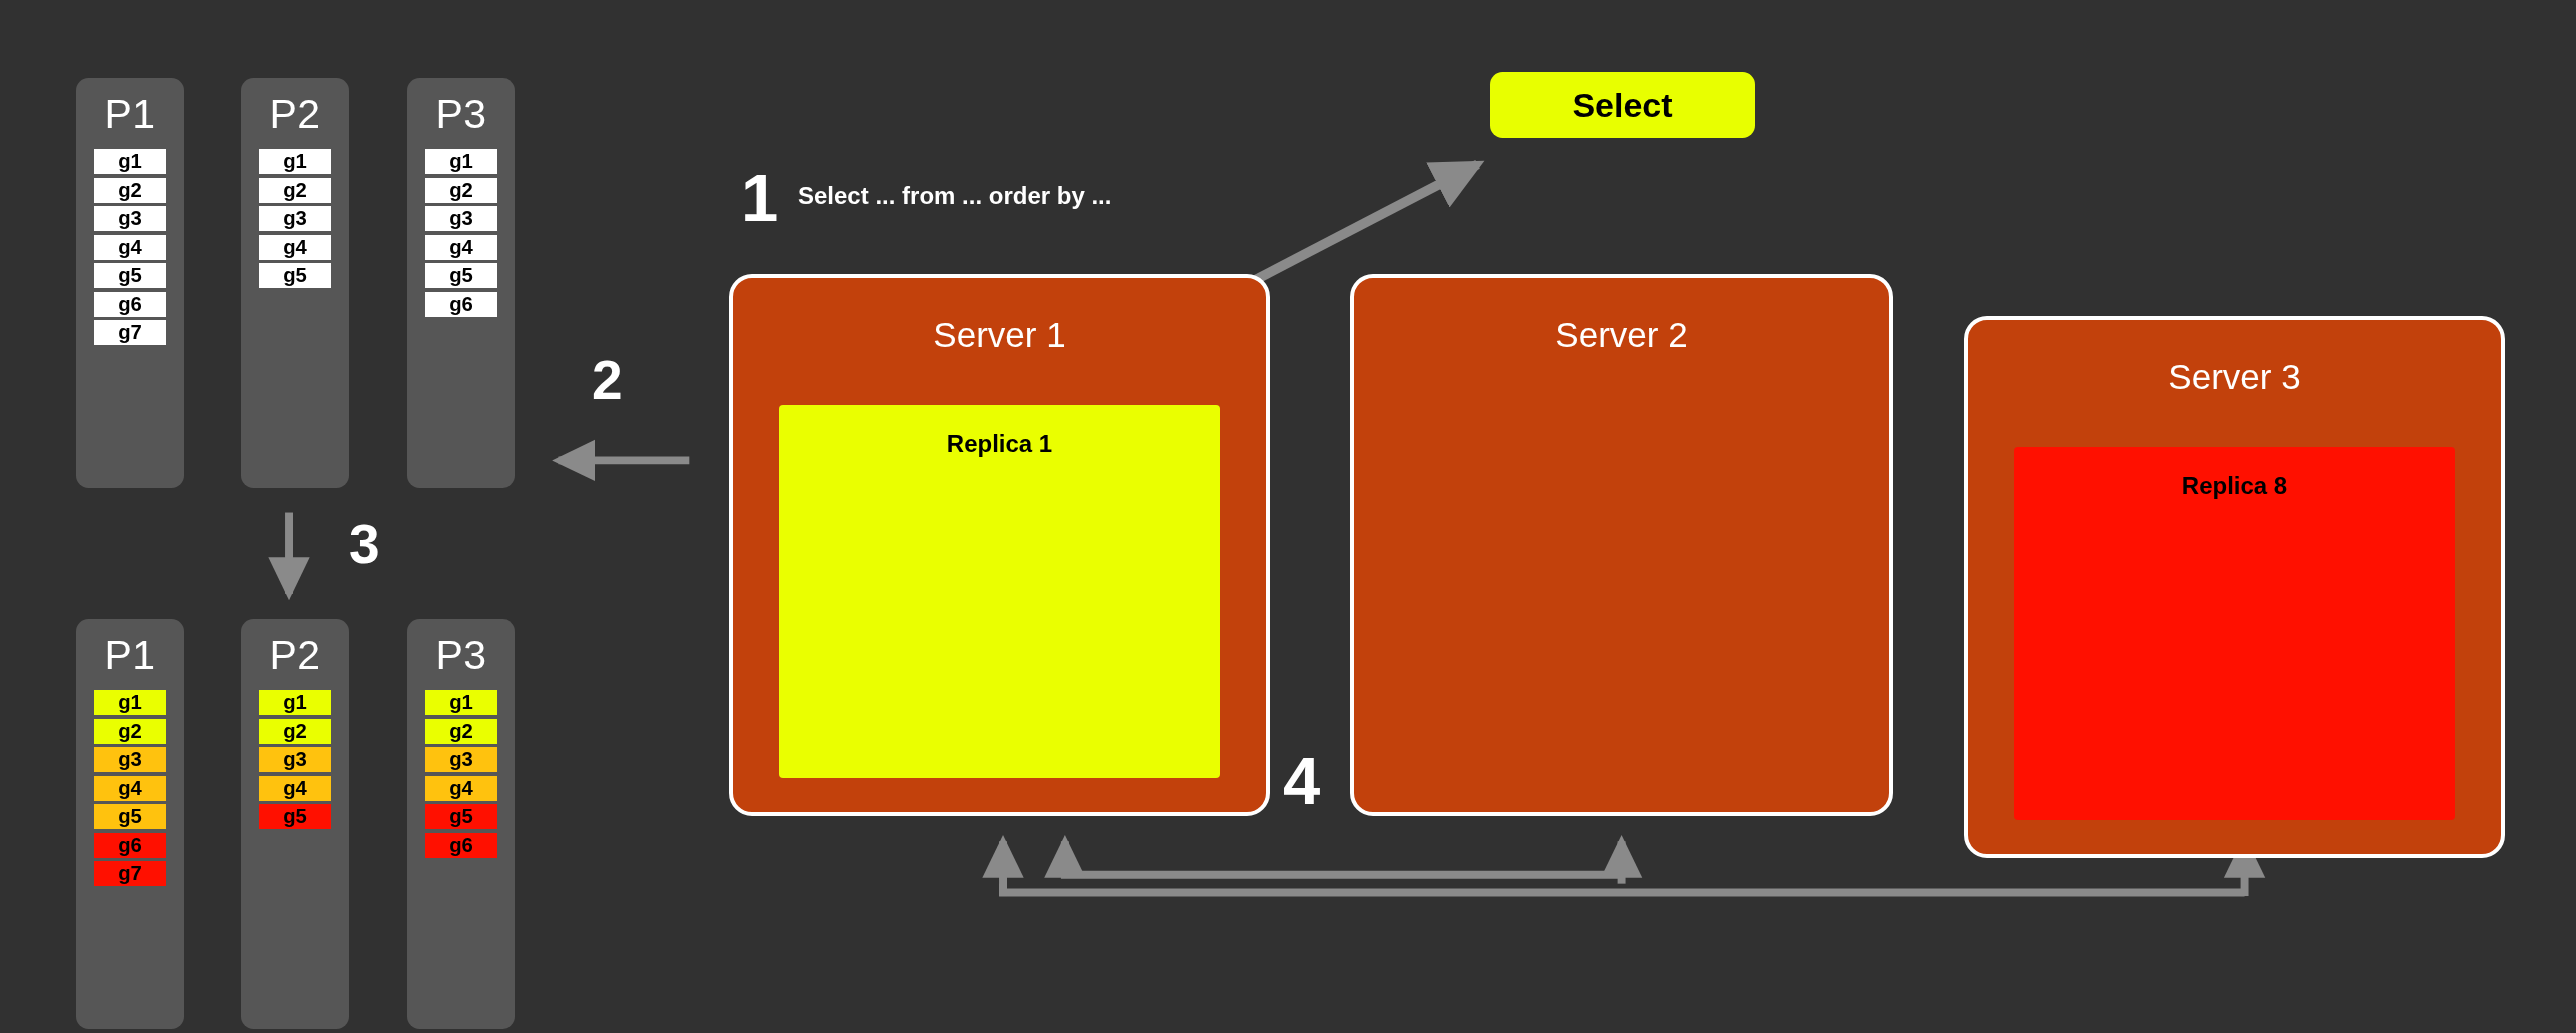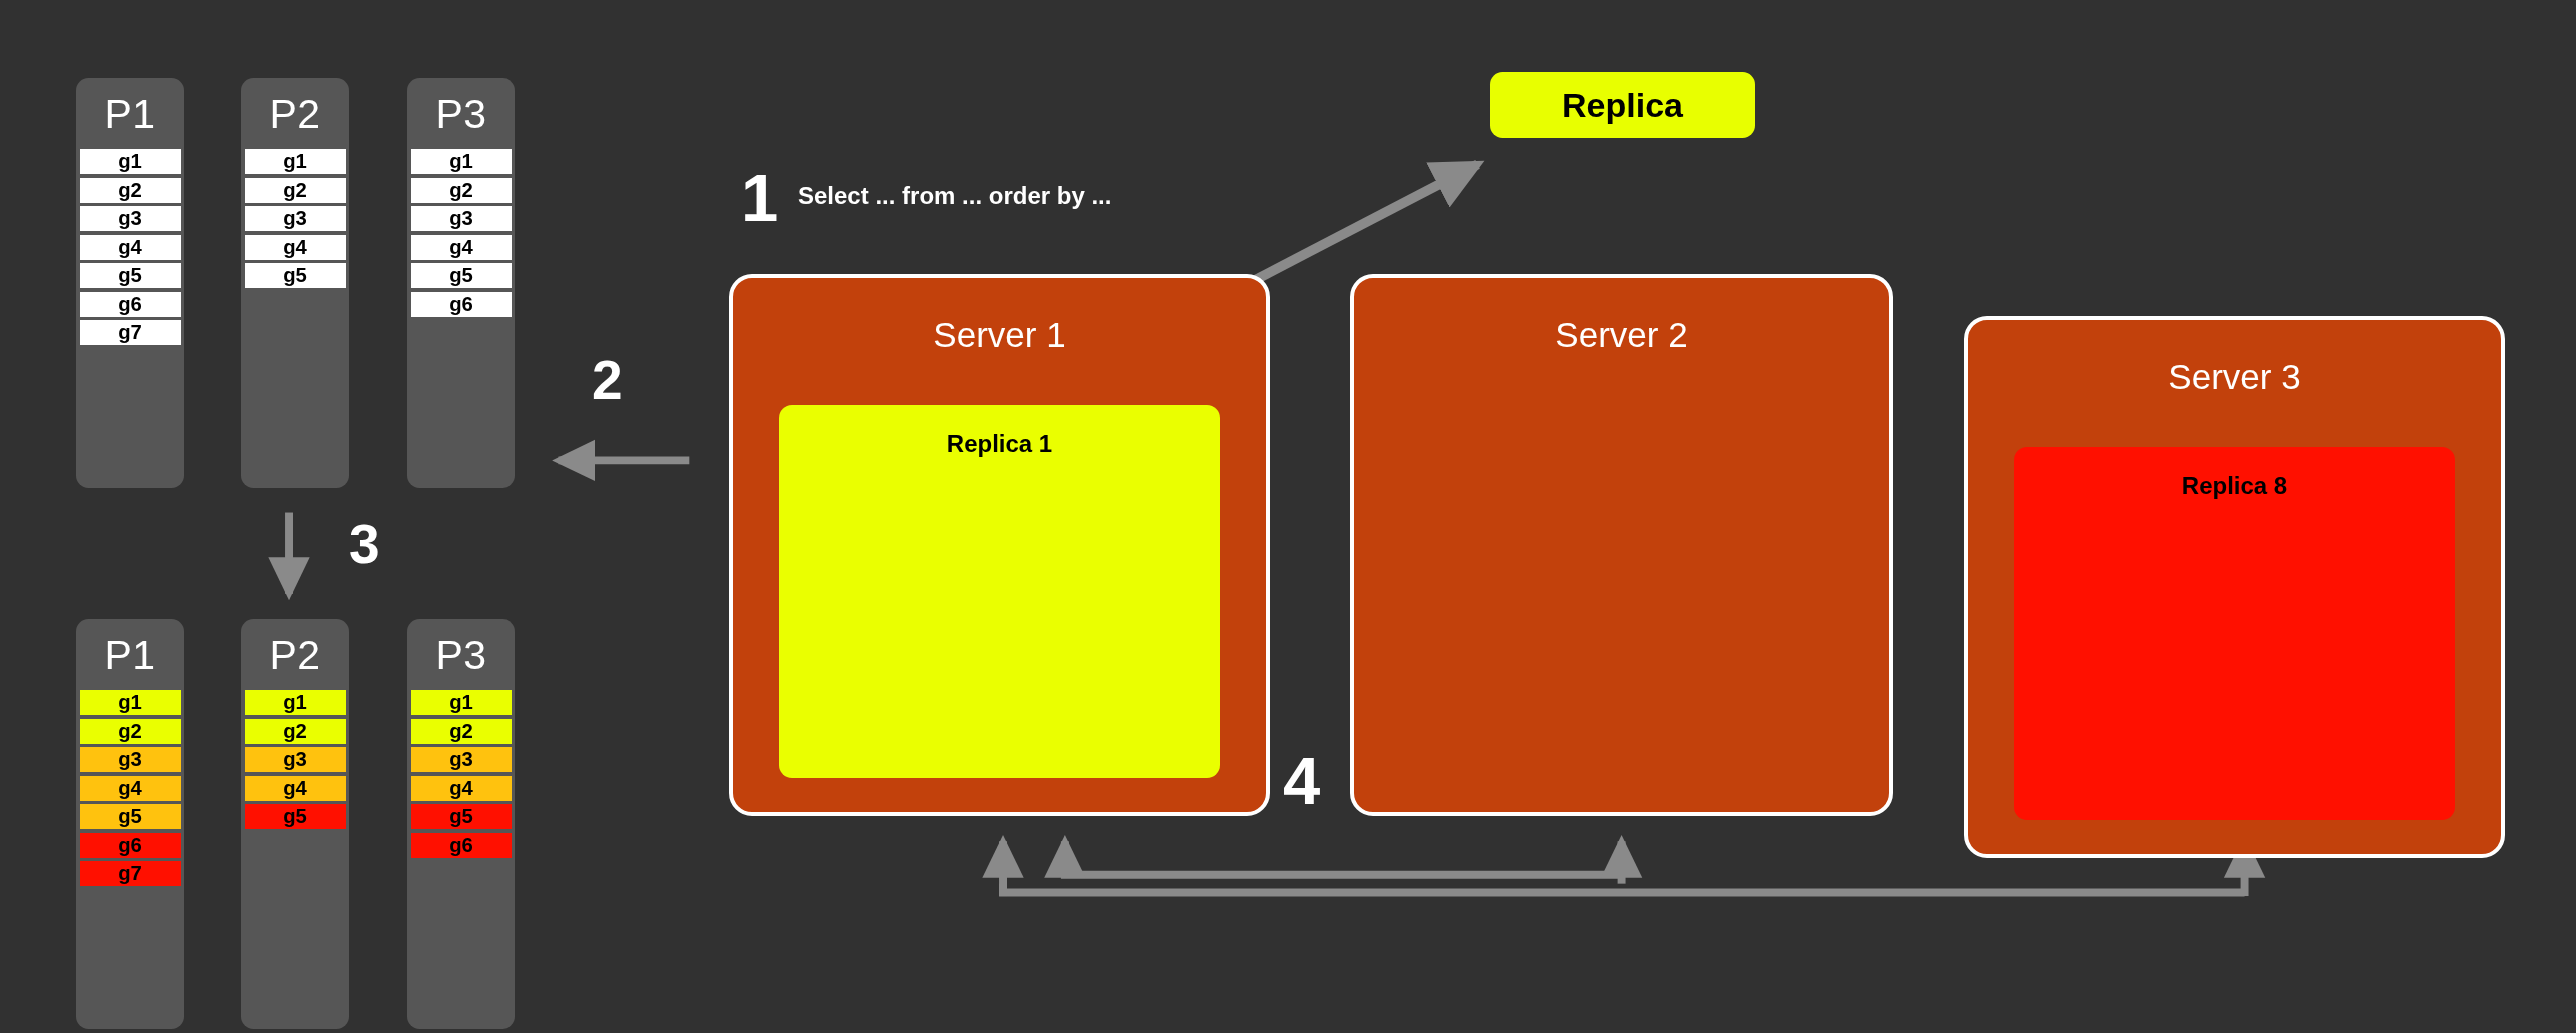--- a/index.html
+++ b/index.html
@@ -40,21 +40,21 @@
     letter-spacing: 0.4px;
   }
   .cells {
     width: 100%;
     display: flex;
     flex-direction: column;
     align-items: center;
     gap: 3.5px;
   }
   .cell {
-    width: 101px;
+    width: 72px;
     height: 25px;
     display: flex;
     align-items: center;
     justify-content: center;
     color: #000000;
     font-size: 20.3px;
     font-weight: bold;
     line-height: 1;
   }
 
@@ -76,21 +76,21 @@
     font-size: 35px;
     font-weight: 400;
     line-height: 1;
   }
   .replica {
     position: absolute;
     left: 46px;
     right: 46px;
     top: 127px;
     bottom: 34px;
-    border-radius: 13px;
+    border-radius: 4px;
     display: flex;
     justify-content: center;
     padding-top: 25px;
     box-sizing: border-box;
     color: #000000;
     font-size: 24px;
     font-weight: bold;
   }
 
   
@@ -247,21 +247,21 @@
   <div class="step-num" style="left:349px; top:517px; font-size:55px;">3</div>
 
   <div class="step-num" style="left:1184px; top:318px; font-size:67px;">5</div>
 
   <div class="step-num" style="left:1283px; top:747px; font-size:67px;">4</div>
 
   <div class="step-num" style="left:741px; top:164px; font-size:67px;">1</div>
   <div class="query-label" style="left:798px; top:184px;">Select ... from ... order by ...</div>
 
   <div class="client-box" style="left:1490px; top:72px; width:265px; height:66px; background:#E8FF00;">
-    <span>Replica</span>
+    <span>Select</span>
   </div>
 
   <div class="server" style="left:729px; top:274px; width:541px; height:542px;">
     <div class="server-title">Server 1</div>
     <div class="replica" style="background:#EAFF00;">
       <span>Replica 1</span>
     </div>
   </div>
 
   <div class="server" style="left:1350px; top:274px; width:543px; height:542px;">

